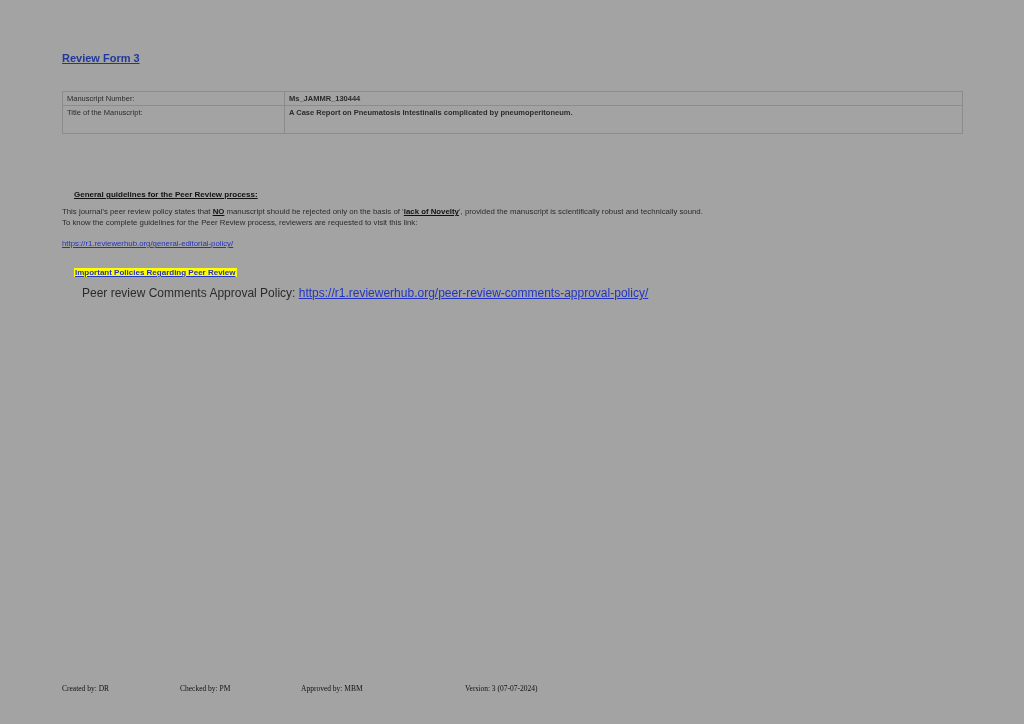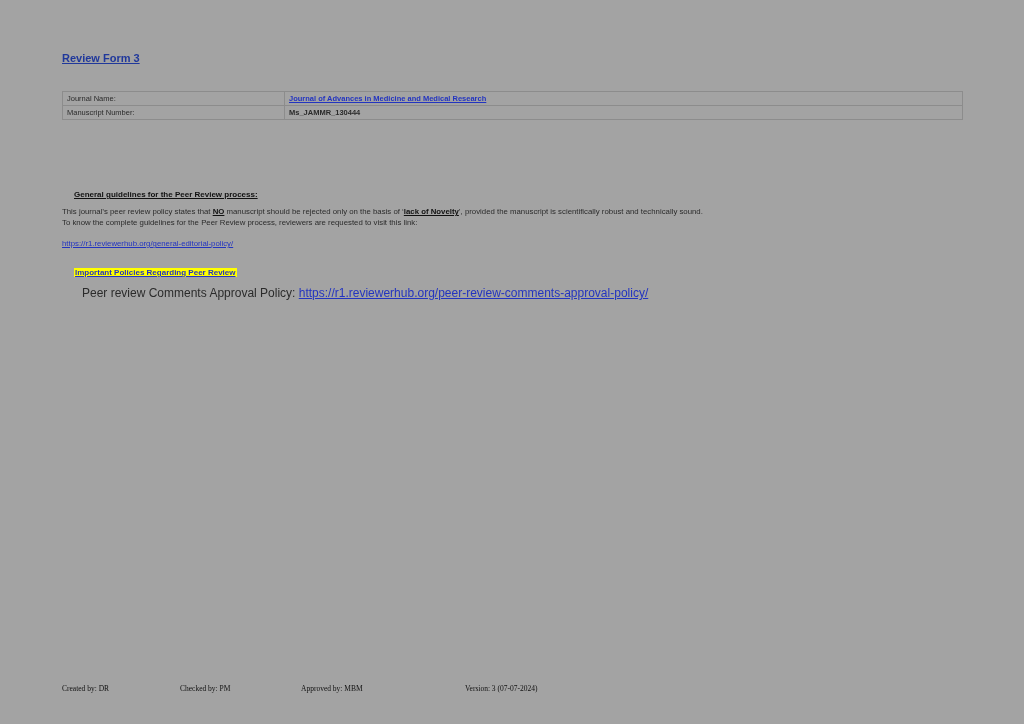--- a/index.html
+++ b/index.html
@@ -136,27 +136,27 @@
 <div class="page">
 
   <h1 class="doc-title">Review Form 3</h1>
 
   <table class="manuscript-table">
     <colgroup>
         <col class="col-label">
         <col class="col-value">
       </colgroup>
     <tbody>
-        <tr class="row-journal">
-      <td>Journal Name:</td>
-      <td><a href="#" class="doc-link journal-link">Journal of Advances in Medicine and Medical Research</a></td>
-    </tr>
     <tr class="row-number">
       <td>Manuscript Number:</td>
       <td class="value-bold">Ms_JAMMR_130444</td>
+    </tr>
+    <tr class="row-title">
+      <td>Title of the Manuscript:</td>
+      <td class="value-bold title-value-cell">A Case Report on Pneumatosis Intestinalis complicated by pneumoperitoneum.</td>
     </tr>
   </tbody>
     </table>
 
   <div class="section-heading">General guidelines for the Peer Review process:</div>
 
   <div class="guidelines-para">
     <span>This journal’s peer review policy states that </span><span class="bold-underline">NO</span><span> manuscript should be rejected only on the basis of ‘</span><span class="bold-underline">lack of Novelty</span><span>’, provided the manuscript is scientifically robust and technically sound.</span><br>
     <span>To know the complete guidelines for the Peer Review process, reviewers are requested to visit this link:</span>
   </div>

